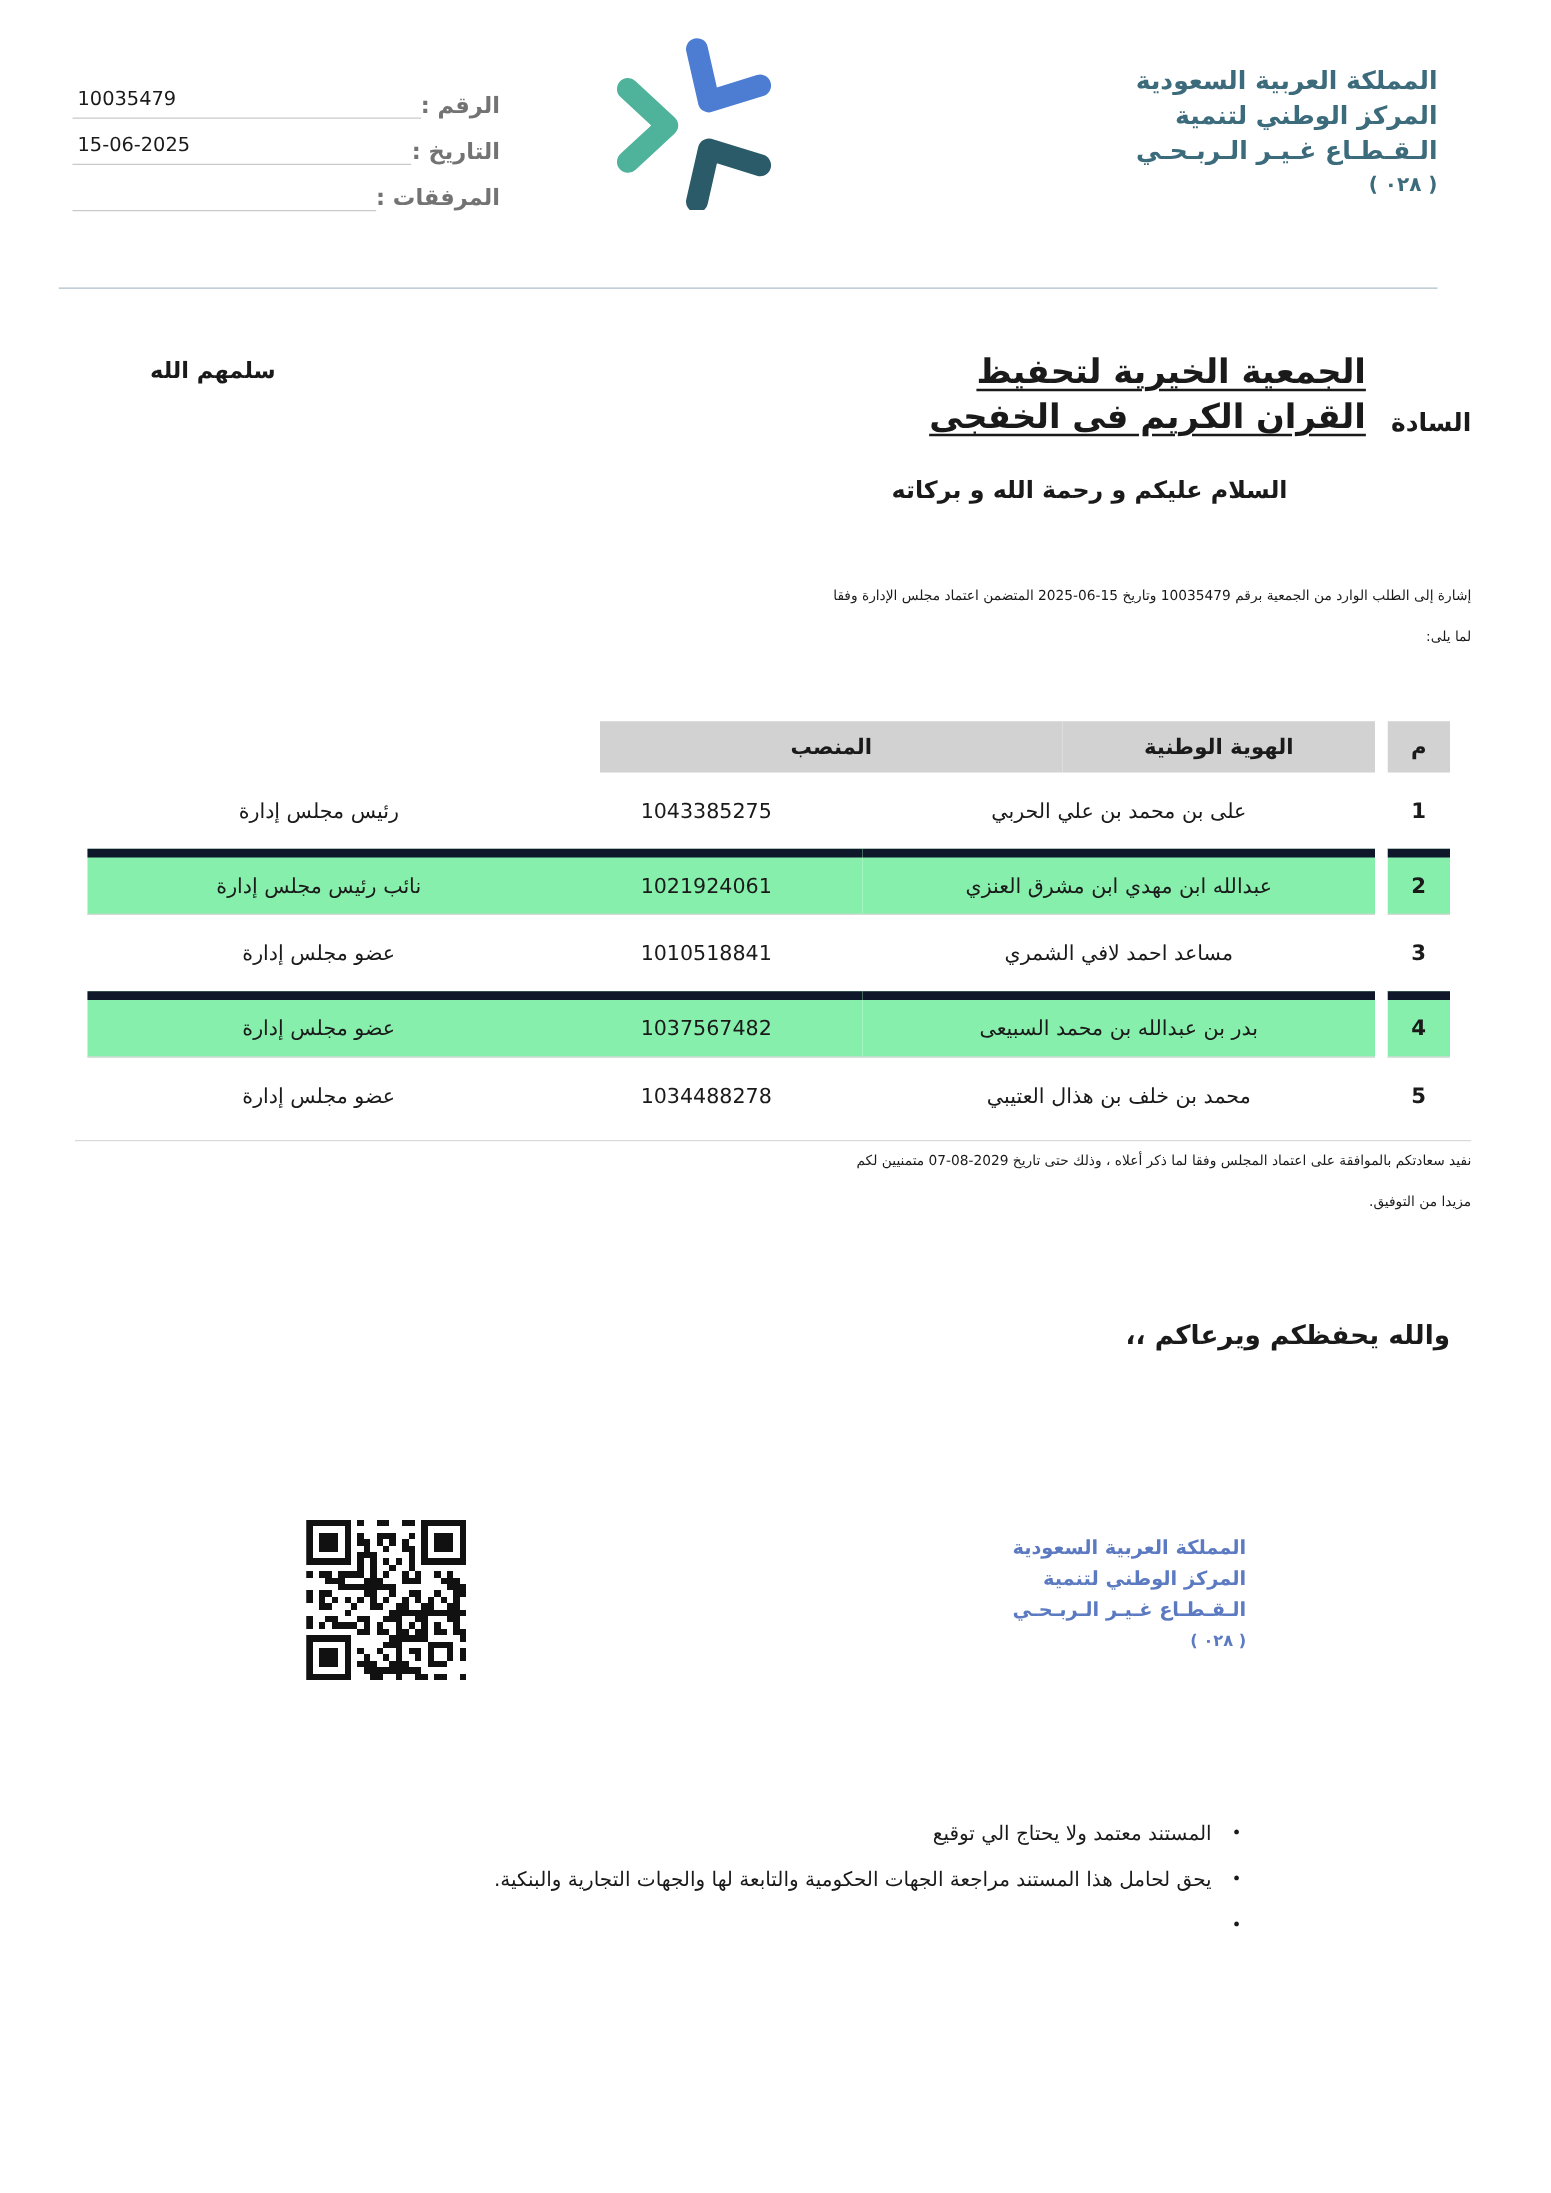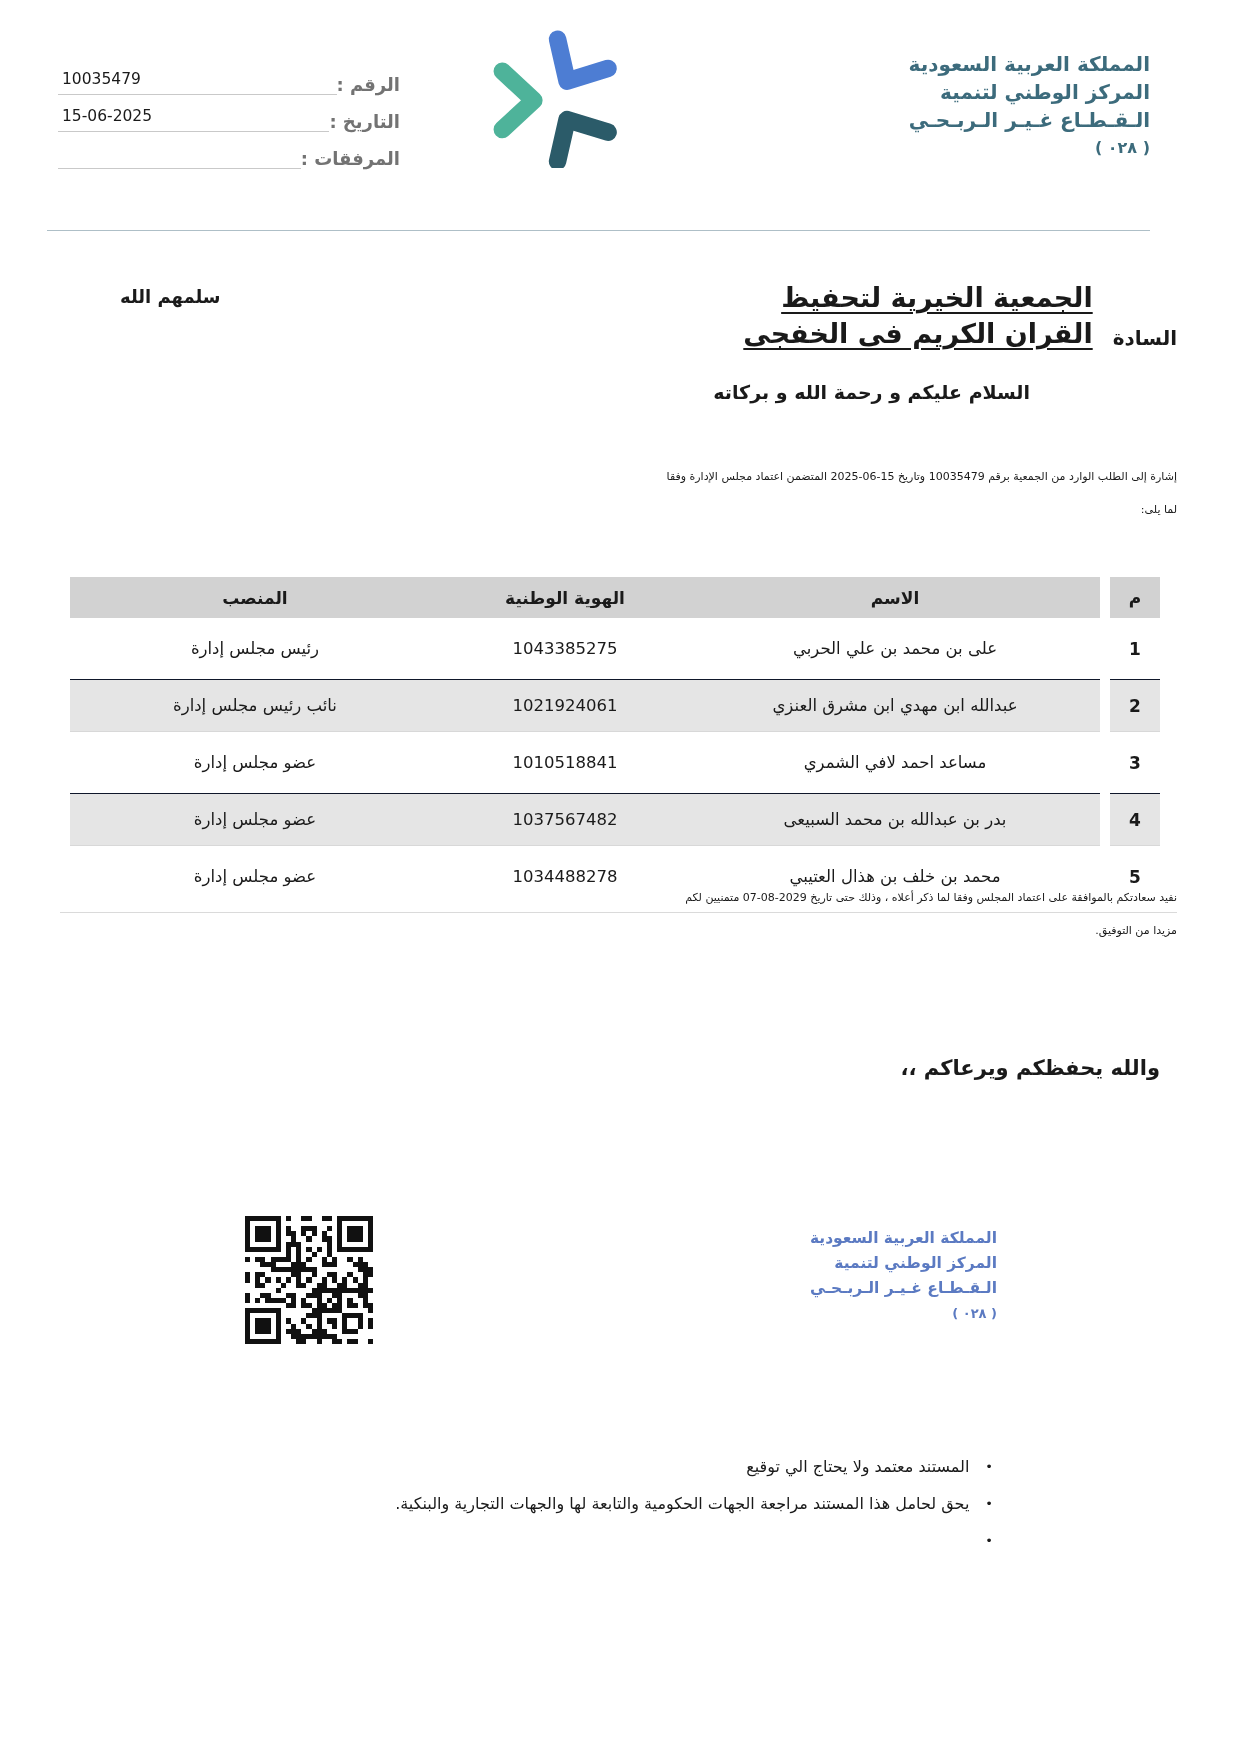--- a/index.html
+++ b/index.html
@@ -26,35 +26,35 @@
   .addressee{position:absolute;right:64px;top:280px;display:flex;flex-direction:row;align-items:flex-start;}
   .addr-title{font-weight:bold;font-size:20px;margin-left:20px;line-height:36px;margin-top:40px;}
   .addr-org{font-weight:bold;font-size:27px;line-height:36px;text-align:right;}
   .addr-org .u{text-decoration:underline;text-underline-offset:5px;}
   .honorific{position:absolute;left:120px;top:286px;font-weight:bold;font-size:18px;}
   .greeting{position:absolute;right:211px;top:381px;font-weight:bold;font-size:19px;}
 
   
   .para{position:absolute;right:64px;left:60px;text-align:right;font-size:11px;line-height:33px;}
   .para-ref{top:460px;}
-  .para-approve{top:881px;}
+  .para-approve{top:912px;}
 
   
   .btable{position:absolute;left:70px;top:577px;width:1090px;}
   .t-row{display:flex;flex-direction:row;height:53px;margin-top:4px;}
   .t-row.t-head{height:41px;margin-top:0;}
   .t-row .cell{display:flex;align-items:center;justify-content:center;font-size:16.5px;}
   .c-no{width:50px;}
   .c-gap{width:10px;}
   .c-name{width:410px;}
   .c-id{width:250px;direction:ltr;}
   .c-pos{width:370px;}
   .t-head .cell{background:#d2d2d2;font-weight:bold;font-size:17px;}
   .t-head .c-gap{background:#ffffff;}
-  .t-alt .cell{background:#e5e5e5;border-top:1px solid #0f172a;border-bottom:1px solid #d8d8d8;}
+  .t-alt .cell{background:#86efac;border-top:7px solid #0f172a;border-bottom:1px solid #d8d8d8;}
   .t-alt .c-gap{background:#ffffff;border:none;}
   .t-row .c-no{font-weight:bold;font-size:17px;}
   .table-endline{position:absolute;left:60px;top:912px;width:1117px;border-top:1px solid #dadada;}
 
   
   .closing{position:absolute;right:81px;top:1056px;font-weight:bold;font-size:21px;}
 
   
   .qr{position:absolute;left:245px;top:1216px;width:128px;height:128px;}
   .qr svg{width:100%;height:100%;shape-rendering:crispEdges;}
@@ -123,21 +123,20 @@
 
   <div class="para para-ref">
     <div>إشارة إلى الطلب الوارد من الجمعية برقم  10035479 وتاريخ  15-06-2025  المتضمن اعتماد مجلس الإدارة وفقا</div>
     <div>لما يلى:</div>
   </div>
 
   <div class="btable">
     <div class="t-row t-head">
       <div class="cell c-no">م</div>
       <div class="c-gap"></div>
-      <div class="cell c-name">الاسم</div>
       <div class="cell c-id">الهوية الوطنية</div>
       <div class="cell c-pos">المنصب</div>
     </div>
     <div class="t-row">
       <div class="cell c-no">1</div>
       <div class="c-gap"></div>
       <div class="cell c-name">على بن محمد بن علي الحربي</div>
       <div class="cell c-id">1043385275</div>
       <div class="cell c-pos">رئيس مجلس إدارة</div>
     </div>

